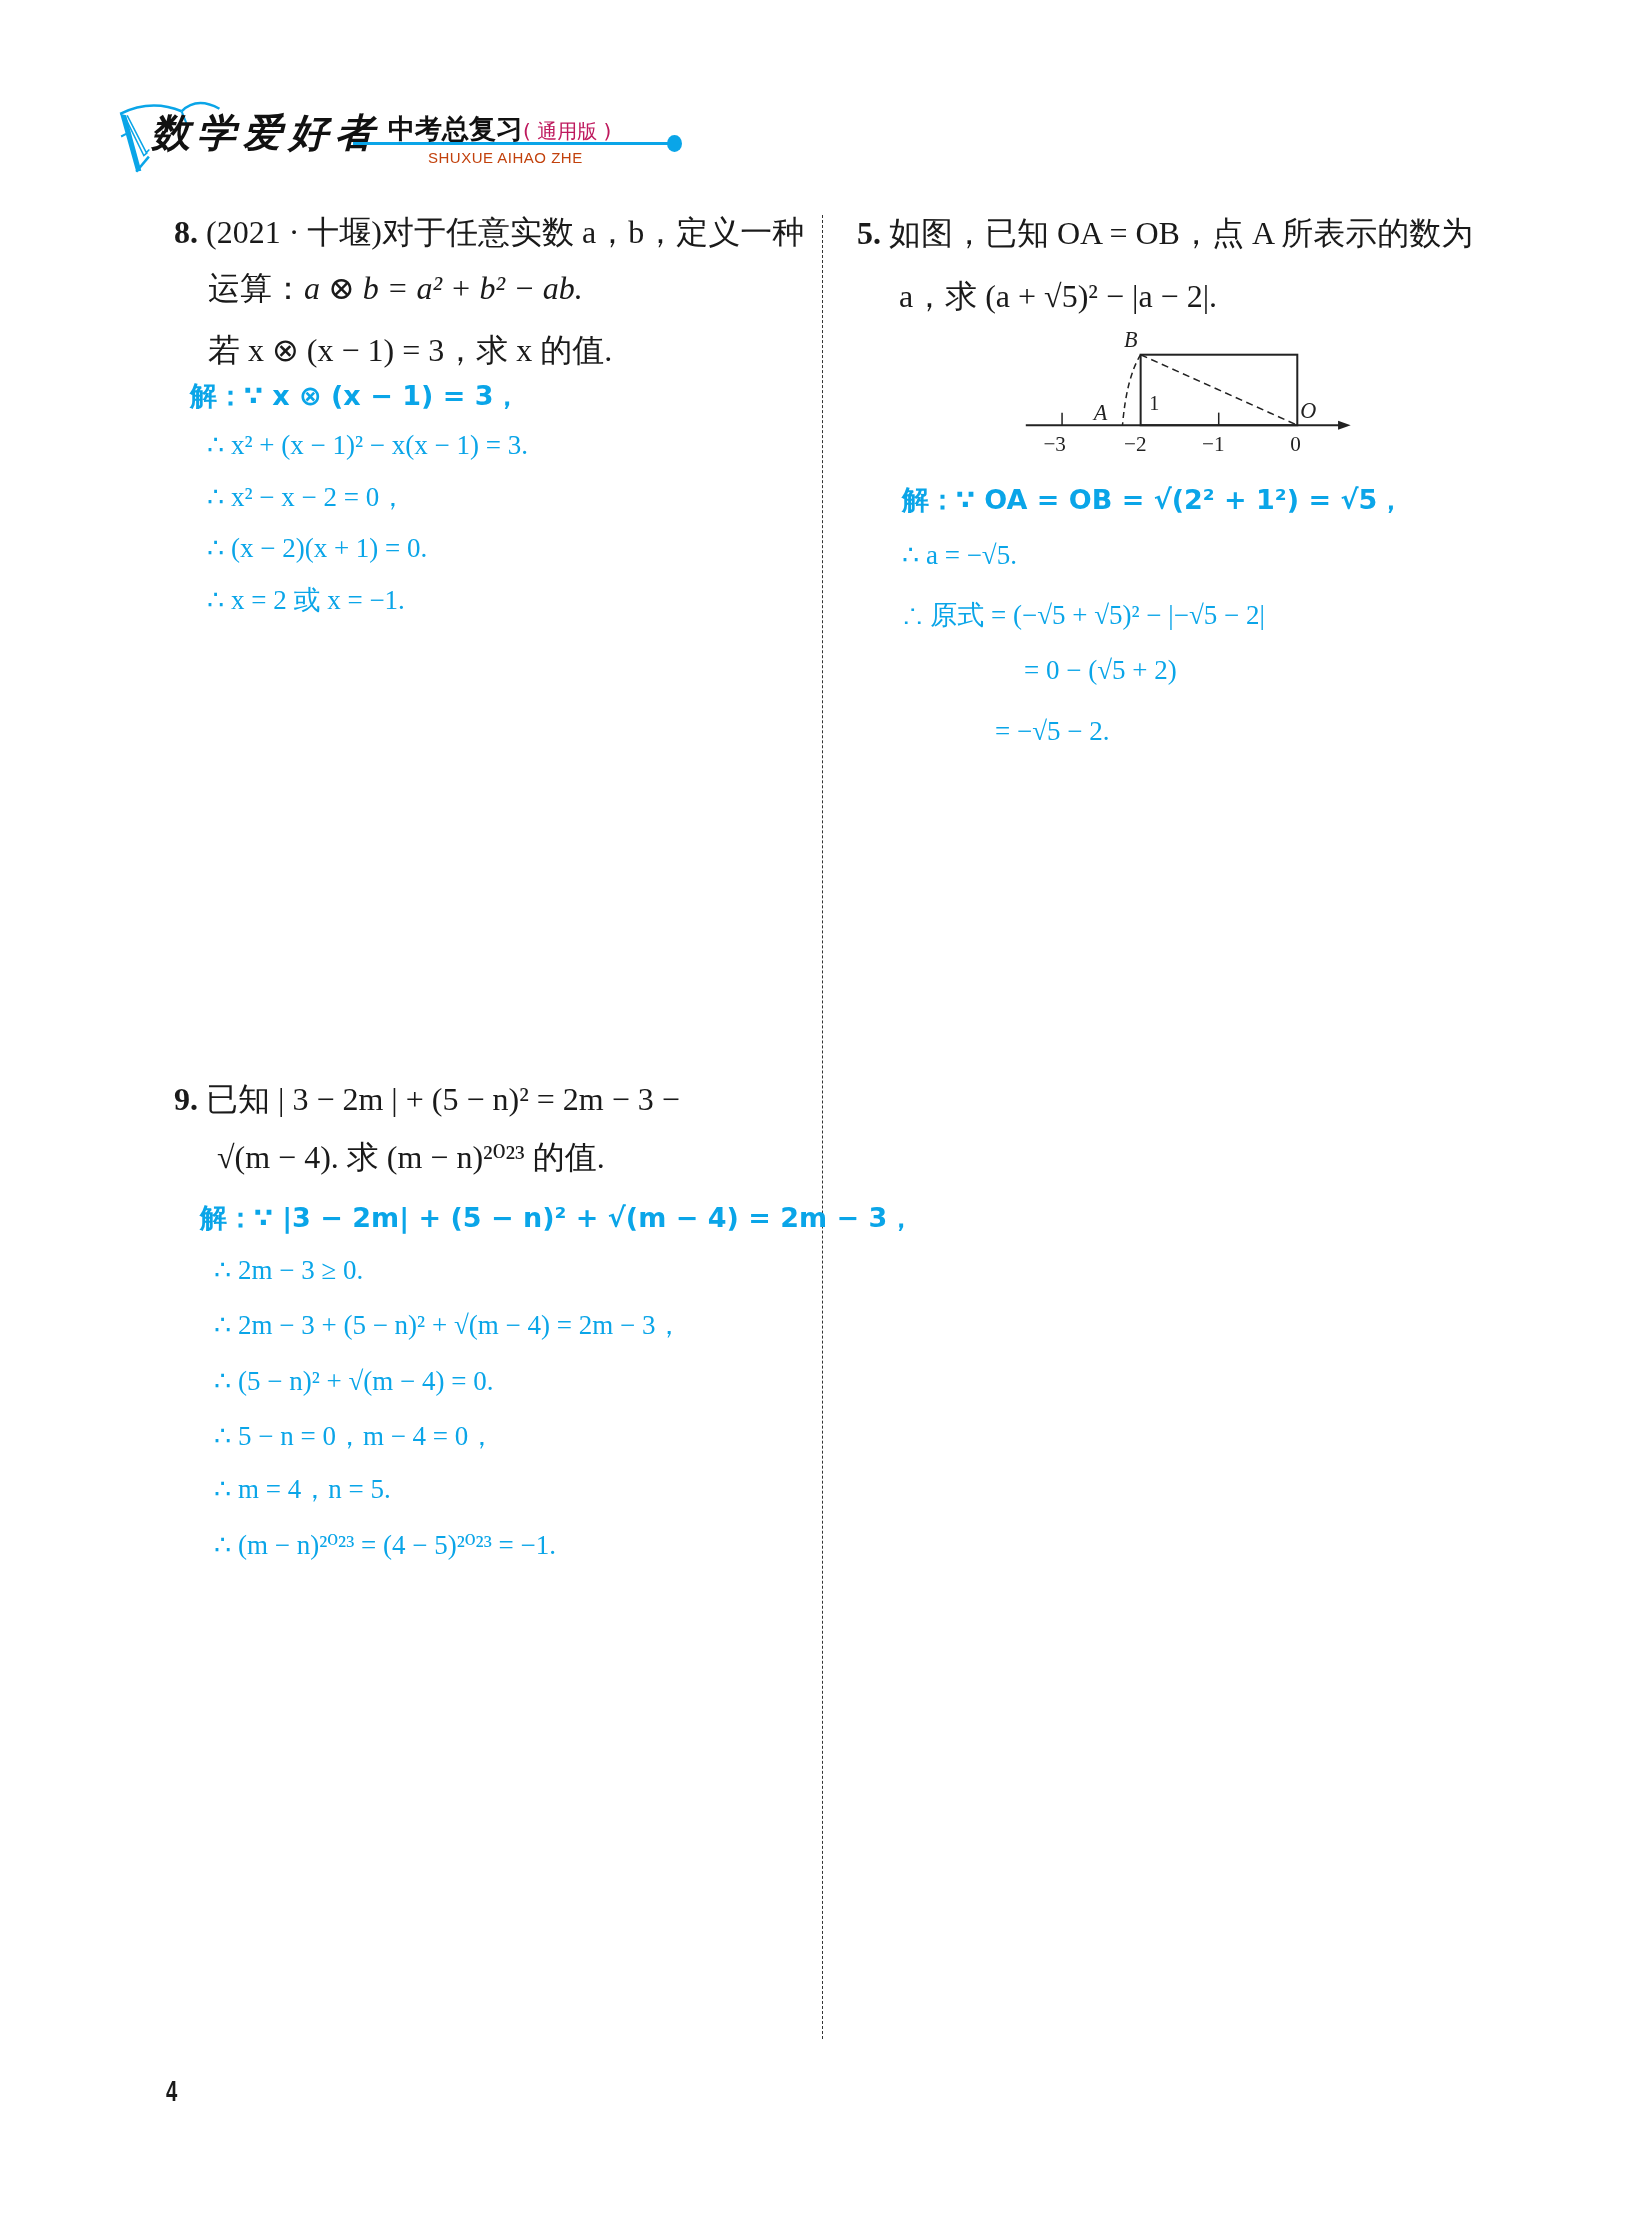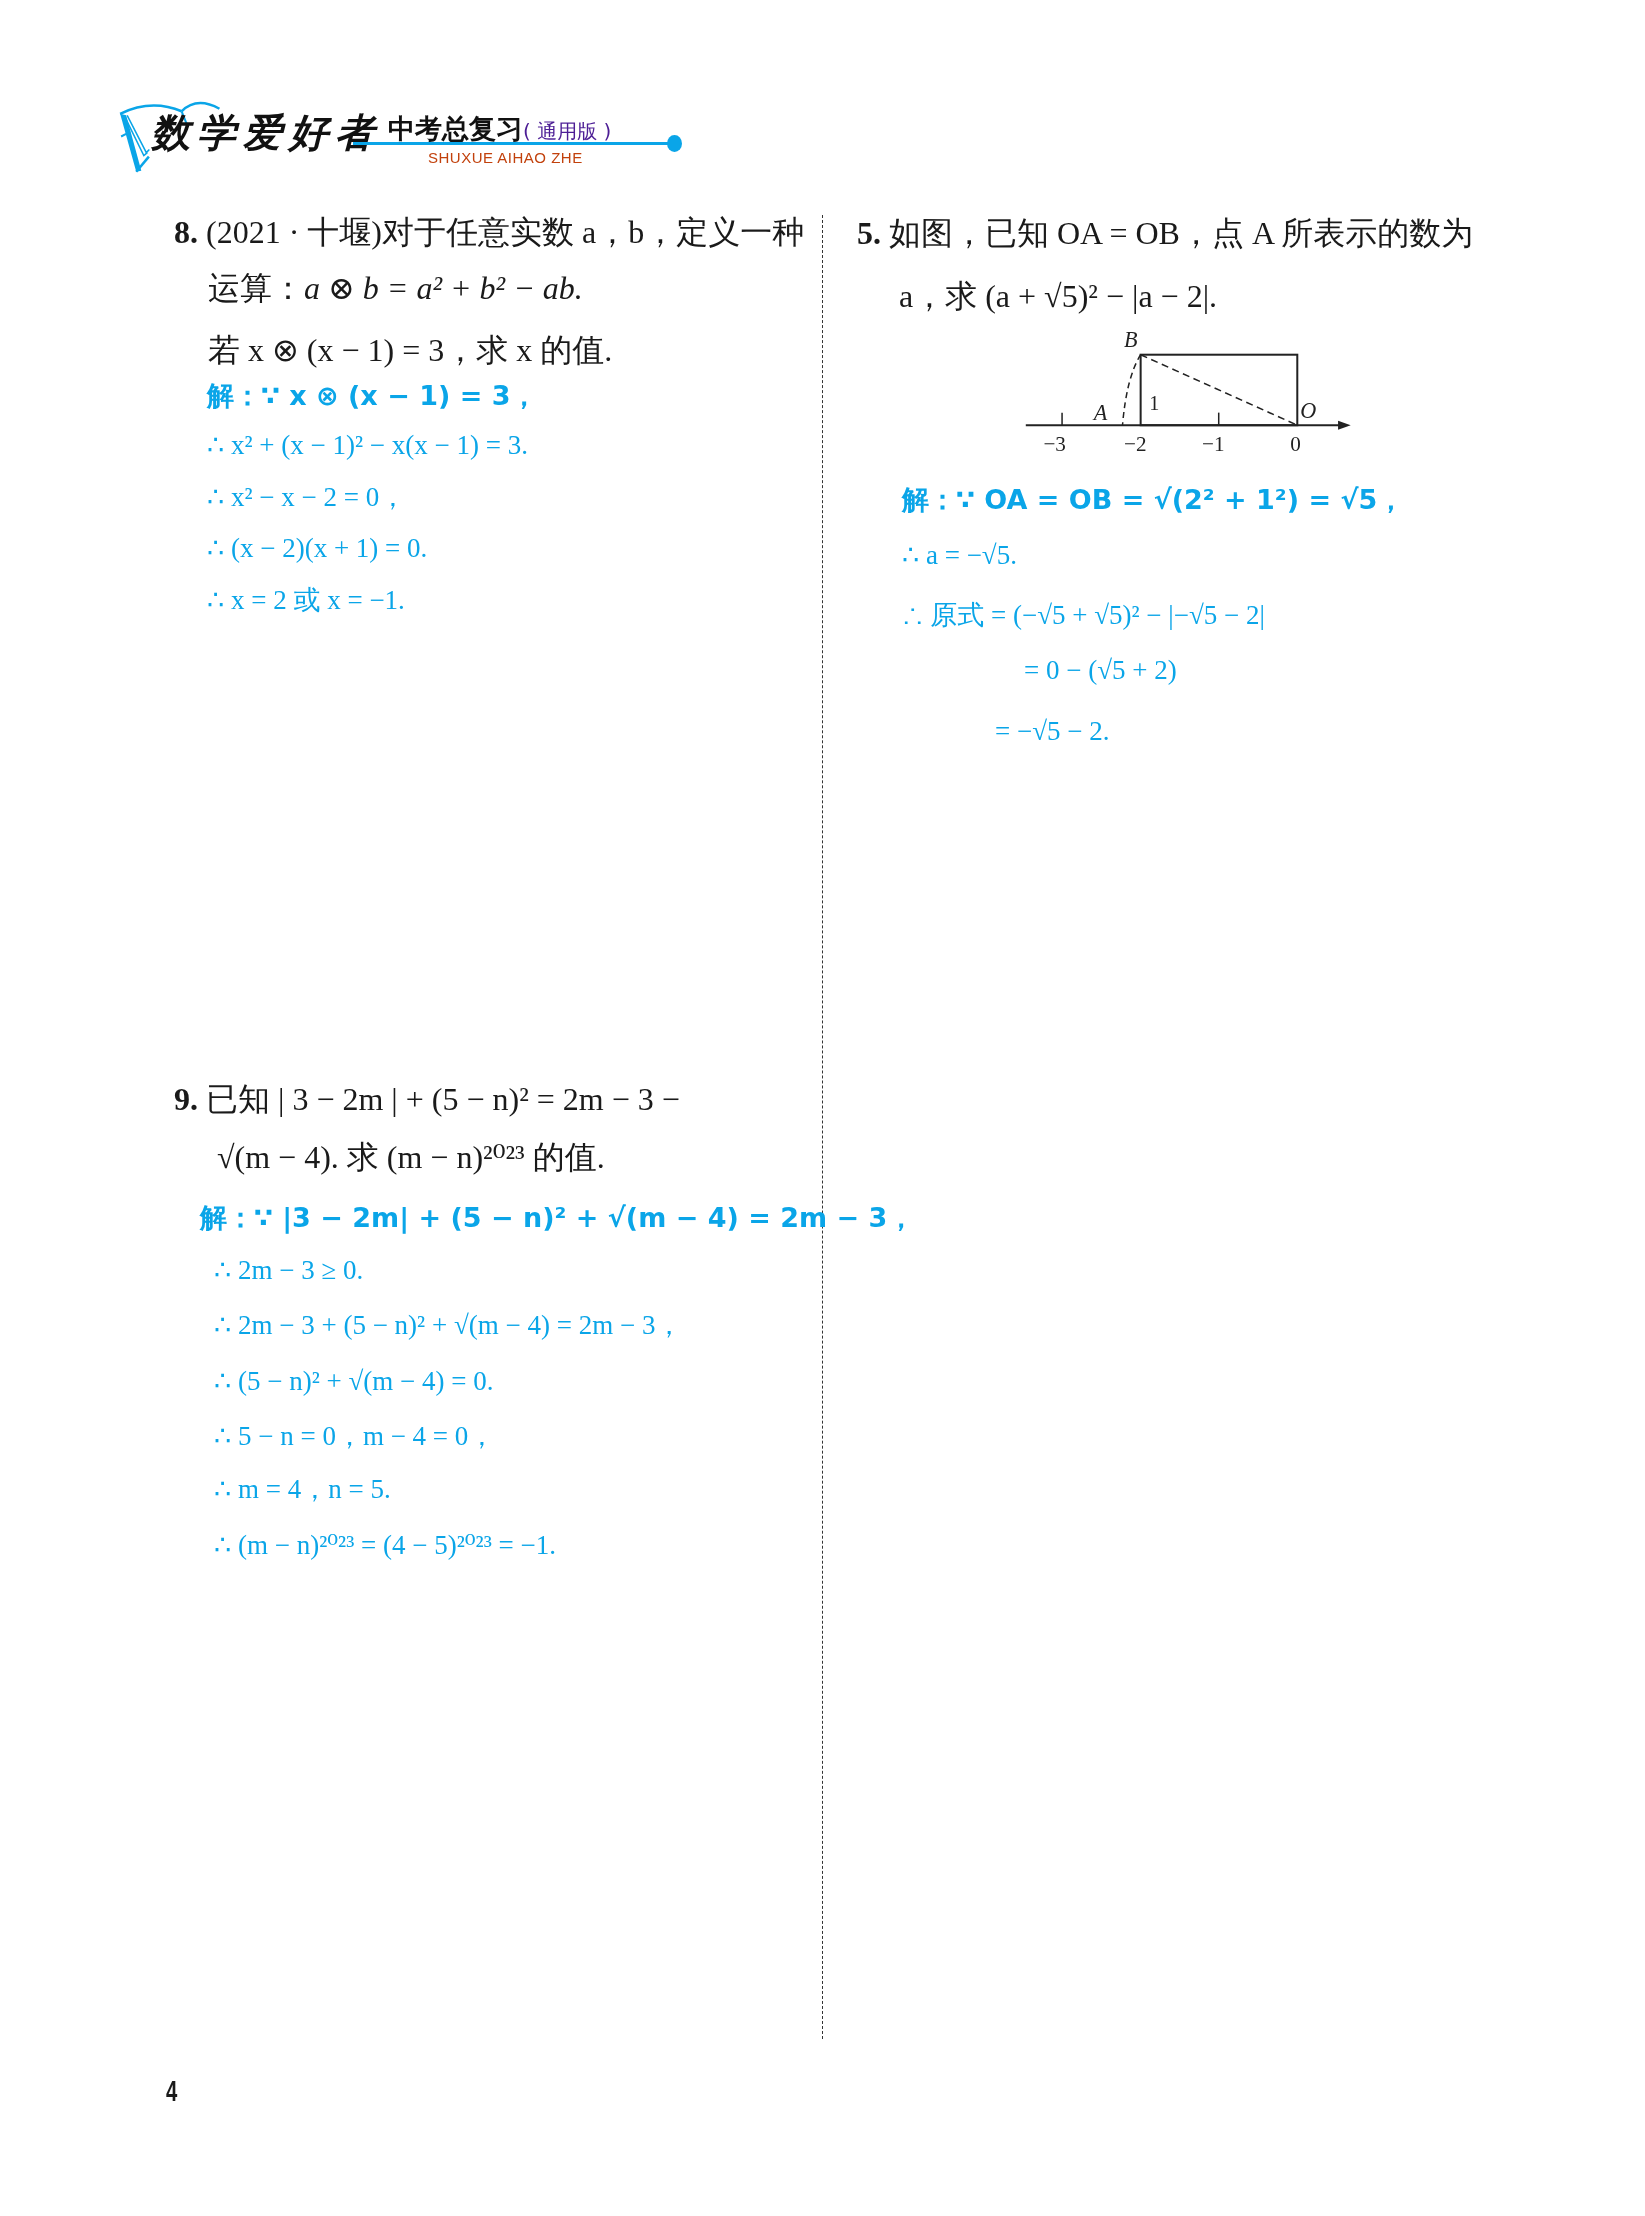--- a/index.html
+++ b/index.html
@@ -8,21 +8,21 @@
     .abs { position: absolute; white-space: nowrap; }
     .q-text { font-size: 32px; line-height: 1; }
     .q-num { font-weight: bold; font-family: "Liberation Serif", serif; }
     .sol { font-size: 27px; line-height: 1; color: #0AA5E8; }
     .sol .jie { font-family: "DejaVu Sans", sans-serif; font-weight: bold; }
     .math-i { font-style: italic; }
 
     
     .hdr-title-cn { font-family: "DejaVu Serif", serif; font-size: 39px; font-weight: bold; letter-spacing: 7px; font-style: italic; color: #111; }
     .hdr-sub { font-family: "DejaVu Sans", sans-serif; font-size: 27px; font-weight: bold; color: #111; }
-    .hdr-sub-paren { font-family: "DejaVu Sans", sans-serif; font-size: 20px; font-weight: normal; color: #4c1d95; }
+    .hdr-sub-paren { font-family: "DejaVu Sans", sans-serif; font-size: 20px; font-weight: normal; color: #be185d; }
     .hdr-en { font-family: "Liberation Sans", sans-serif; font-size: 15px; color: #c2410c; letter-spacing: 0.5px; }
     .hdr-line { position: absolute; height: 3px; background: #0AA5E8; }
     .hdr-dot { position: absolute; width: 15px; height: 17px; border-radius: 50%; background: #0AA5E8; }
 
     .divider { position: absolute; width: 0; border-left: 1.5px dashed #333; }
     .page-no { font-family: "Liberation Sans", sans-serif; font-weight: bold; font-size: 29px; transform: scaleX(0.7); transform-origin: left; }
   </style>
 </head>
 <body>
 
@@ -52,21 +52,21 @@
   <div class="abs q-text" style="left:174px; top:216px;">
     <span class="q-num">8.</span>
     <span>(2021 · 十堰)对于任意实数 a，b，定义一种</span>
   </div>
   <div class="abs q-text" style="left:208px; top:272px;">
     <span>运算：</span><span class="math-i">a ⊗ b = a² + b² − ab.</span>
   </div>
   <div class="abs q-text" style="left:208px; top:334px;font-family:Liberation Serif, serif;">若 x ⊗ (x − 1) = 3，求 x 的值.</div>
 
   <div>
-    <div class="abs sol" style="left:207px; top:382px;">
+    <div class="abs sol" style="left:190px; top:382px;">
       <span class="jie">解：∵ x ⊗ (x − 1) = 3，</span>
     </div>
     <div class="abs sol" style="left:207px; top:432px;">∴ x² + (x − 1)² − x(x − 1) = 3.</div>
     <div class="abs sol" style="left:207px; top:484px;">∴ x² − x − 2 = 0，</div>
     <div class="abs sol" style="left:207px; top:535px;text-align:center;">∴ (x − 2)(x + 1) = 0.</div>
     <div class="abs sol" style="left:207px; top:587px;">∴ x = 2 或 x = −1.</div>
   </div>
 </div>
 
 <div>

